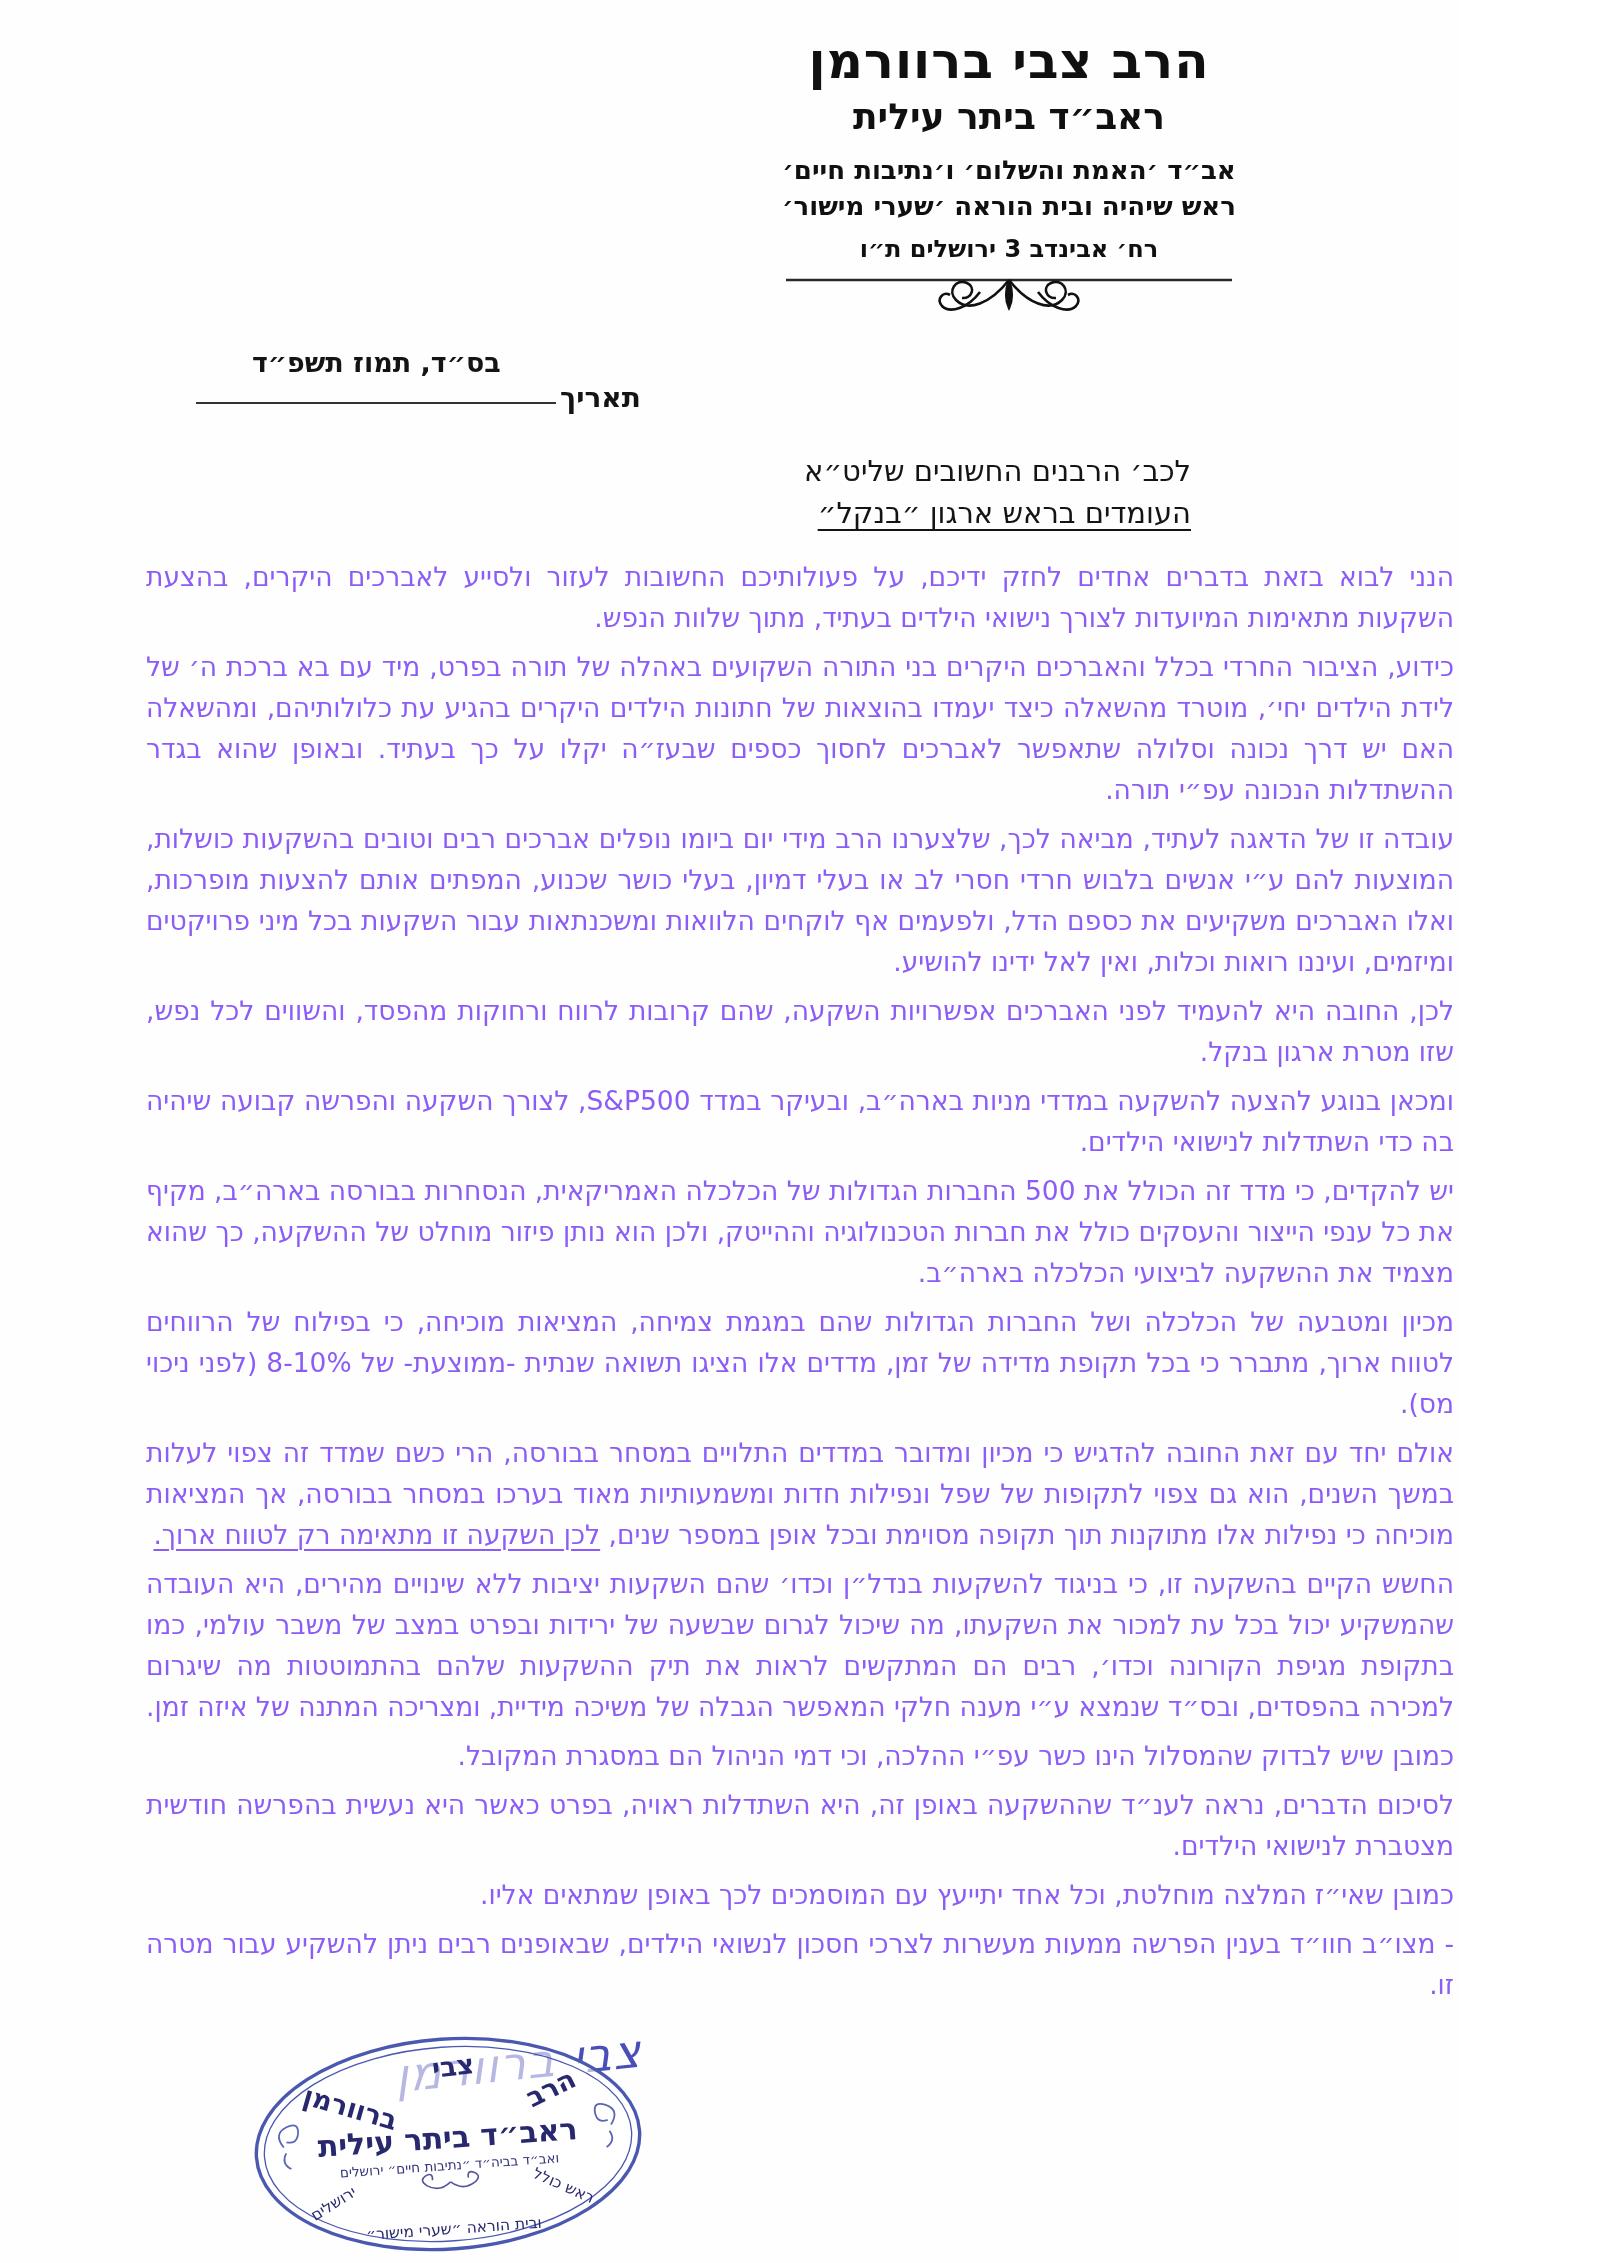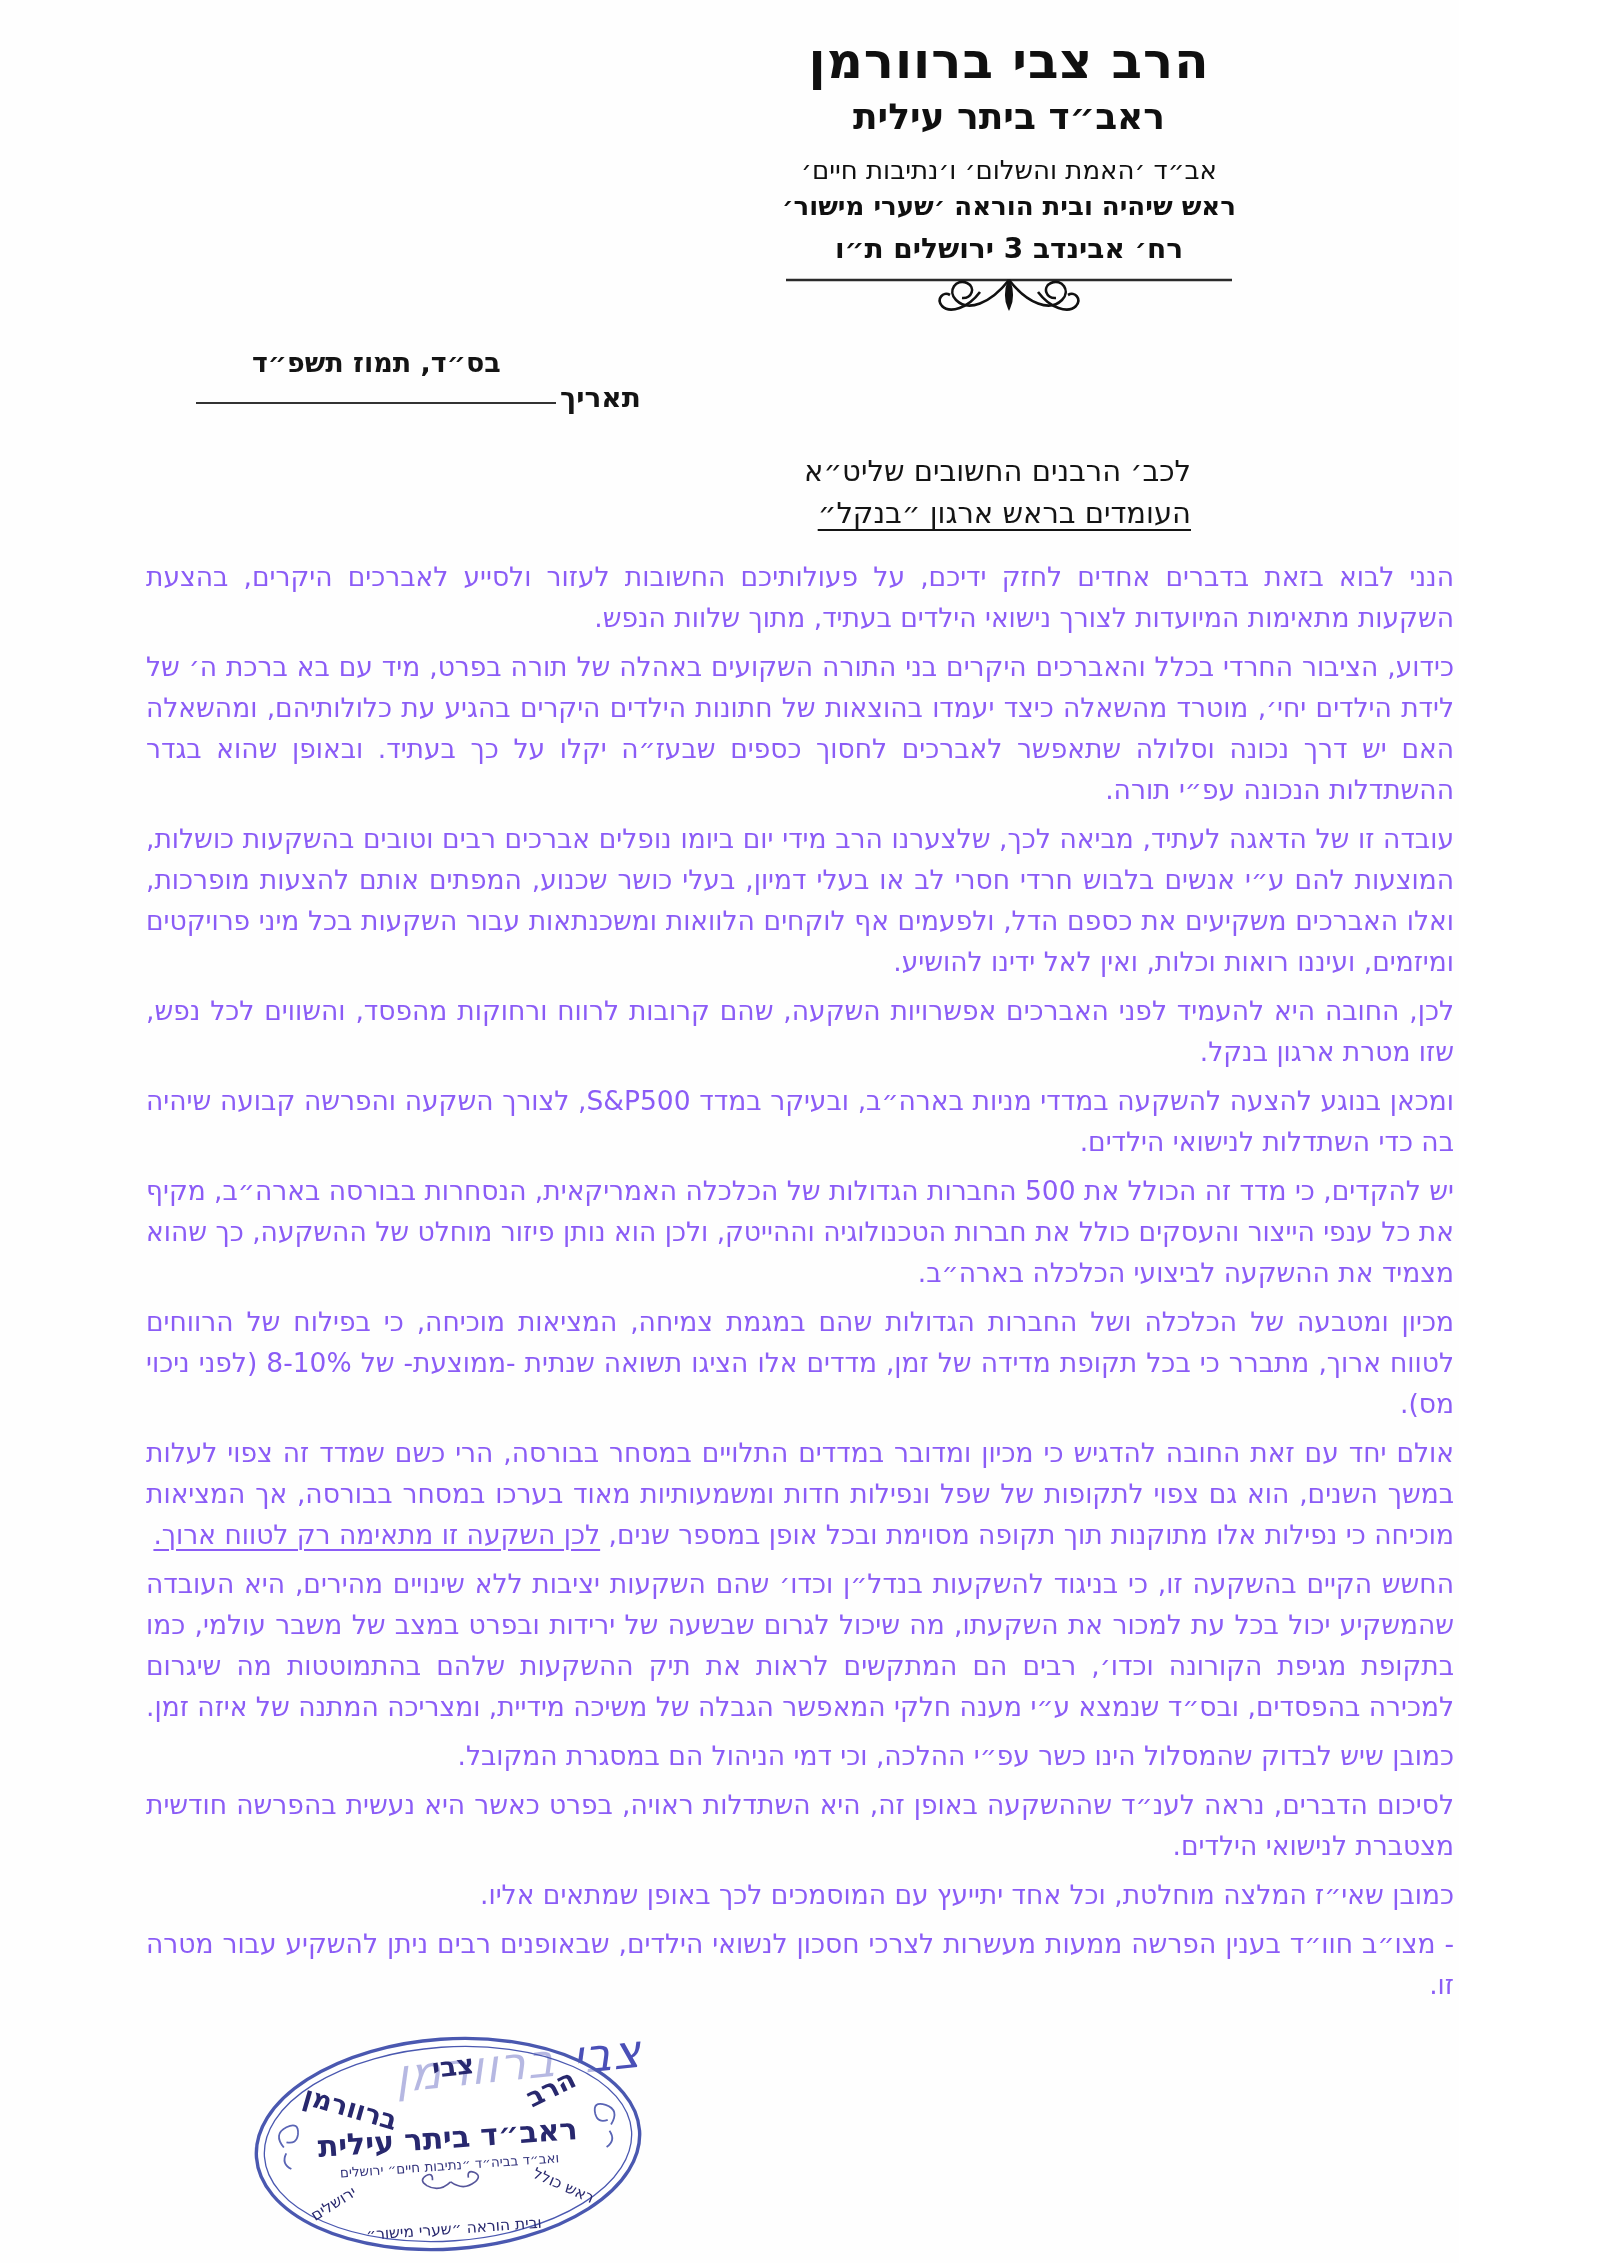--- a/index.html
+++ b/index.html
@@ -4,23 +4,23 @@
 <style>
   html,body{margin:0;padding:0;background:#ffffff;}
   .page{
     position:relative;width:1459px;height:2263px;background:#fefefe;
     font-family:"DejaVu Sans",sans-serif;color:#141414;overflow:hidden;
   }
   
   .letterhead{position:absolute;top:30px;right:170px;width:560px;text-align:center;direction:rtl;color:#101010;}
   .lh-name{font-size:50px;font-weight:bold;letter-spacing:1px;line-height:62px;}
   .lh-role1{font-size:36px;font-weight:bold;line-height:46px;margin-top:2px;}
-  .lh-role2{font-size:26px;font-weight:normal;line-height:32px;margin-top:14px;}
+  .lh-role2{font-size:26px;font-weight:bold;line-height:32px;margin-top:14px;}
   .lh-role3{font-size:26px;font-weight:bold;line-height:32px;margin-top:4px;}
-  .lh-addr{font-size:28px;font-weight:bold;line-height:26px;margin-top:14px;}
+  .lh-addr{font-size:24px;font-weight:bold;line-height:26px;margin-top:14px;}
   .lh-divider{margin-top:6px;}
   
   .bsd-date{position:absolute;left:252px;top:347px;font-size:27px;font-weight:bold;direction:rtl;}
   .date-label{position:absolute;left:560px;top:352px;font-size:28px;font-weight:bold;direction:rtl;margin-top:29px;}
   .date-underline{position:absolute;left:196px;top:402px;width:360px;border-bottom:2px solid #333;}
   
   .addressee{position:absolute;top:450px;right:268px;direction:rtl;text-align:right;font-size:29px;line-height:42px;}
   .addressee .u-line{text-decoration:underline;text-decoration-thickness:1.5px;text-underline-offset:6px;}
   
   .letter-body{

